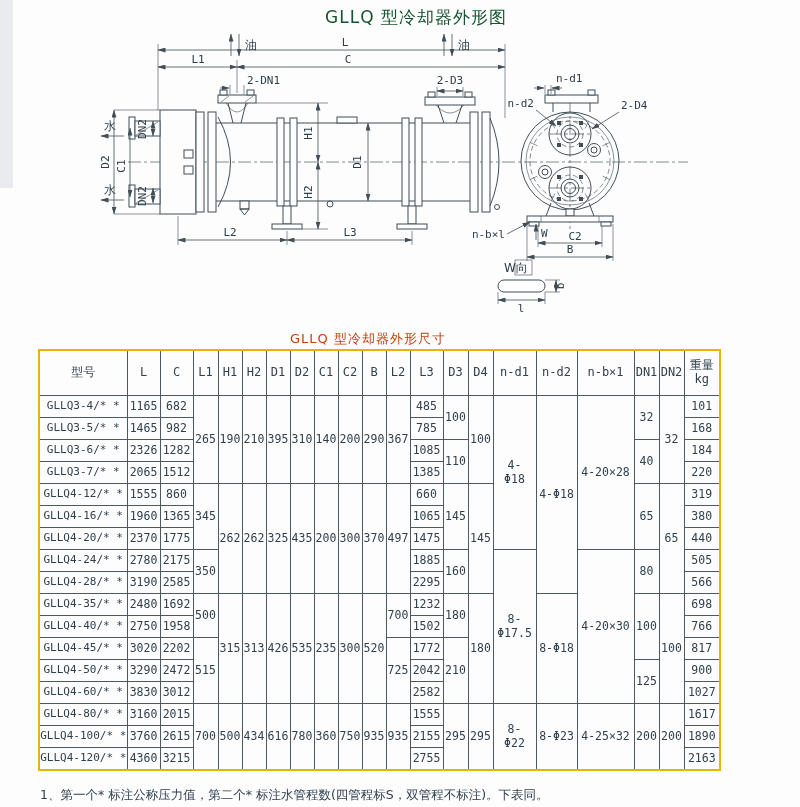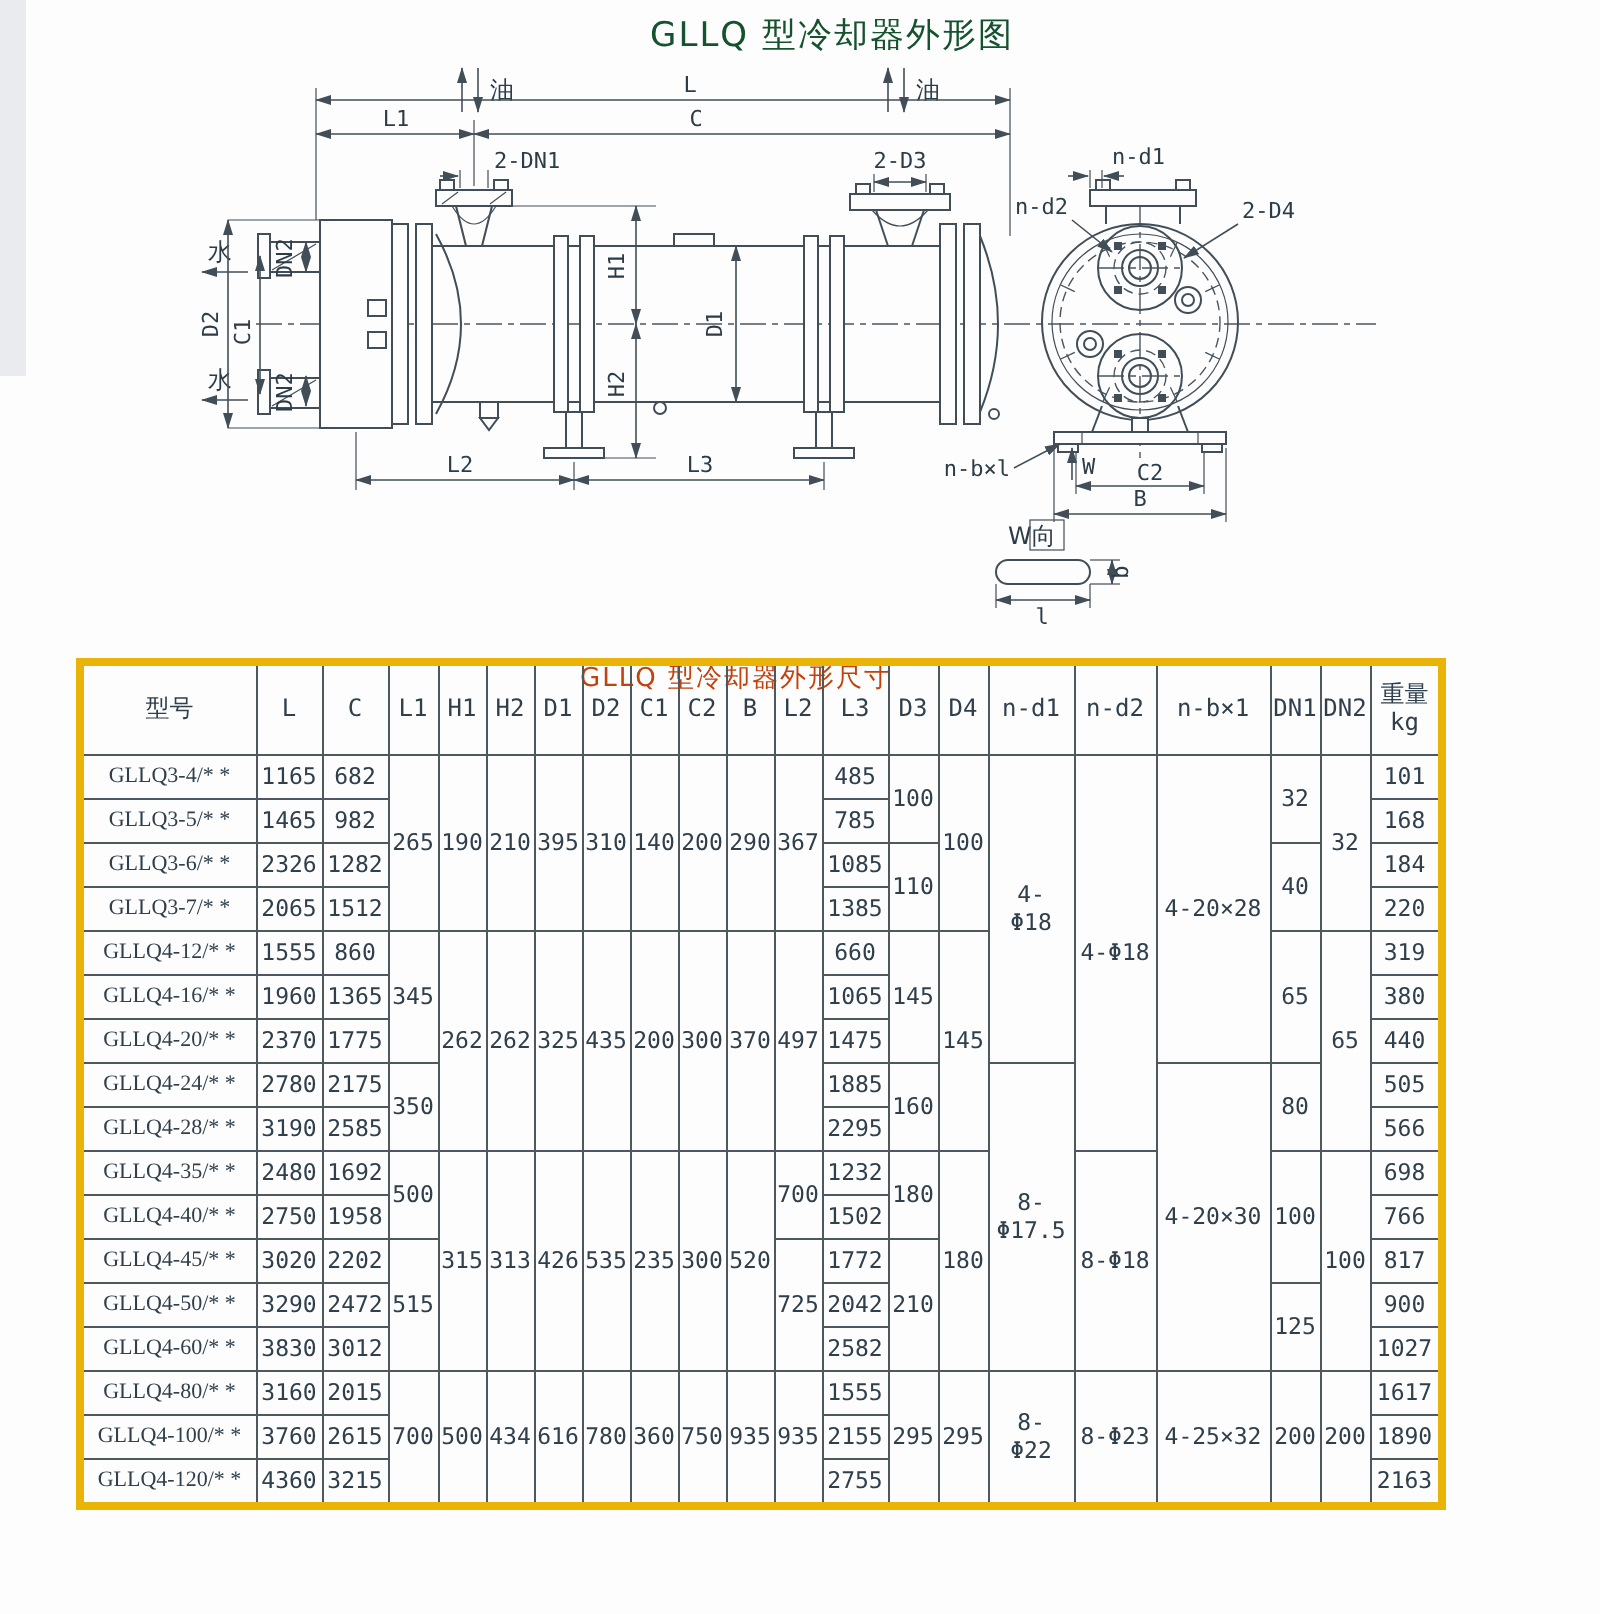--- a/index.html
+++ b/index.html
@@ -13,27 +13,27 @@
   svg.drawing{position:absolute;left:0;top:0;}
   .ln{stroke:#414e57;fill:none;stroke-width:1;}
   .fw{fill:#fdfdfe;stroke:#414e57;stroke-width:1;}
   .thin{stroke:#414e57;fill:none;stroke-width:0.6;}
   .cl{stroke:#49565f;fill:none;stroke-width:0.7;stroke-dasharray:13 3 3 3;}
   .dsh{stroke:#49565f;fill:none;stroke-width:0.7;stroke-dasharray:5 3;}
   .dim{stroke:#414e57;fill:none;stroke-width:0.8;}
   .blt{fill:#414e57;stroke:none;}
   text.lab{font:11px "DejaVu Sans Mono",monospace;fill:#2c3c48;}
   text.zh{font:12px "DejaVu Sans",sans-serif;fill:#2c3c48;}
-  .dim-table{position:absolute;left:38px;top:329px;border-collapse:collapse;table-layout:fixed;
-        width:660px;border:4px solid #eab308;}
+  .dim-table{position:absolute;left:38px;top:349px;border-collapse:collapse;table-layout:fixed;
+        width:660px;border:2px solid #eab308;}
   .dim-table th,.dim-table td{border:1px solid #4e585f;text-align:center;vertical-align:middle;
         padding:0;font-family:"DejaVu Sans Mono","DejaVu Sans",monospace;font-size:11.5px;
         color:#2f3f4b;white-space:pre-line;line-height:1.15;height:21px;overflow:hidden;}
   .dim-table th{font-weight:normal;height:44px;font-size:12px;}
-  .dim-table td.model{font-size:11px;font-family:Liberation Serif, serif;}
+  .dim-table td.model{font-size:11px;}
   .footnote{position:absolute;left:40px;top:787px;font-size:12.5px;color:#2f4050;}
 </style>
 </head>
 <body>
 
 <div class="page">
   <div class="edge-strip"></div>
   <div class="drawing-title">GLLQ 型冷却器外形图</div>
 
   <svg class="drawing" width="800" height="322" viewBox="0 0 800 322">
@@ -494,13 +494,14 @@
         <tr>
           <td class="model">GLLQ4-120/* *</td>
           <td>4360</td>
           <td>3215</td>
           <td>2755</td>
           <td>2163</td>
         </tr>
       </tbody>
   </table>
 
+  <div class="footnote">1、第一个* 标注公称压力值，第二个* 标注水管程数(四管程标S，双管程不标注)。下表同。</div>
 </div>
 
 </body></html>

